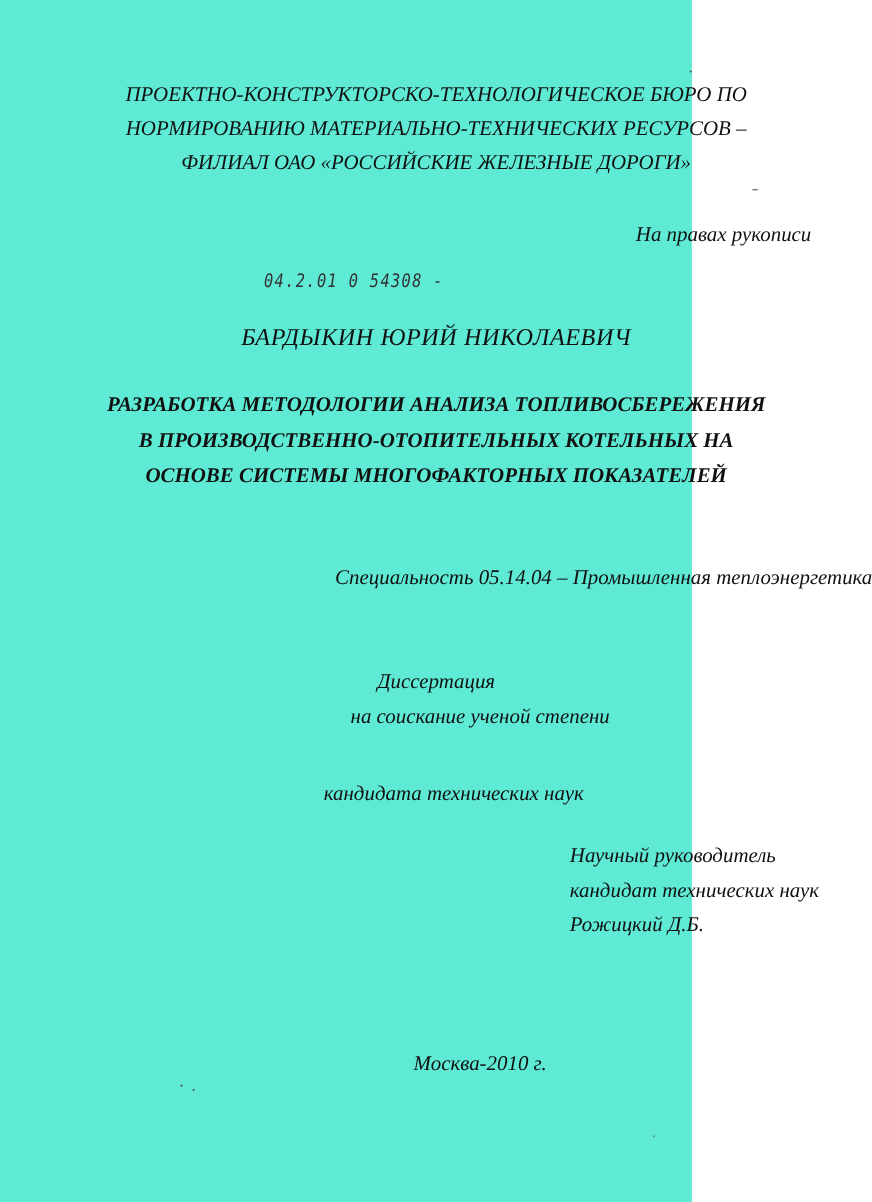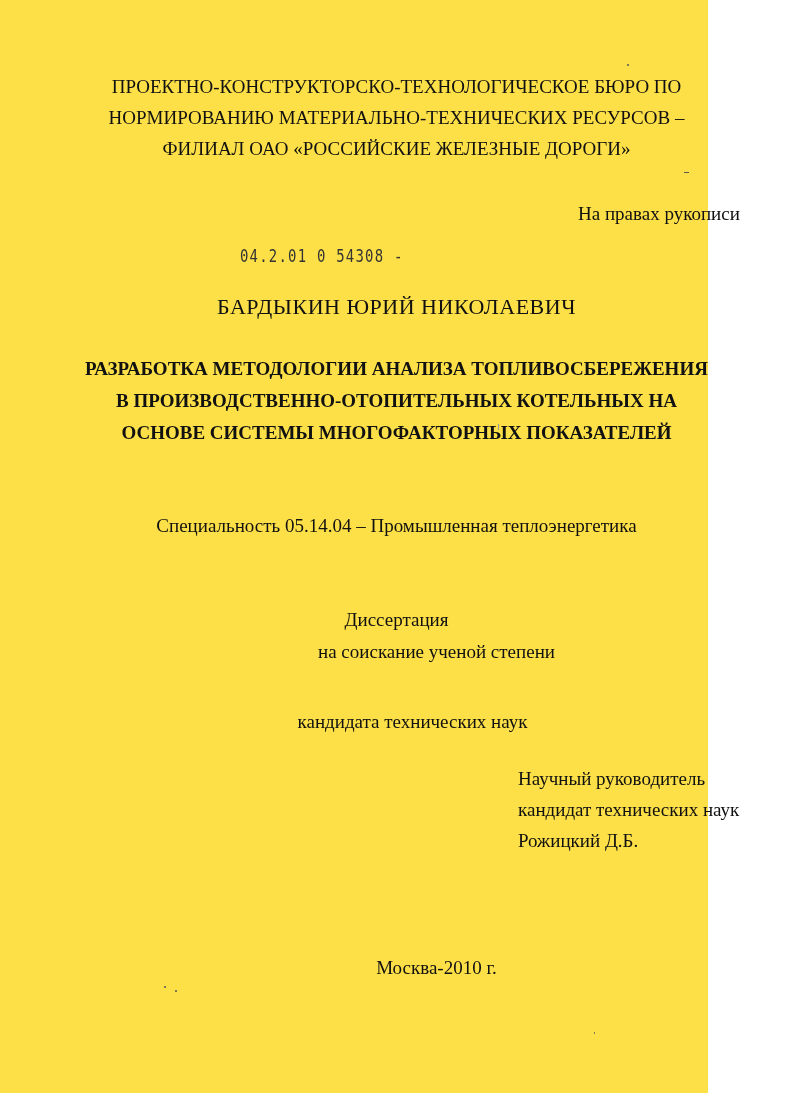--- a/index.html
+++ b/index.html
@@ -11,23 +11,24 @@
       width: 793px;
       height: 1093px;
       position: relative;
       overflow: hidden;
       font-family: "Liberation Serif", "DejaVu Serif", serif;
       color: #111111;
     }
     .page {
       position: absolute;
       left: 0; top: 0;
-      width: 708px;
+      width: 629px;
       height: 1093px;
-      background: #fde047;
+      background: #5eead4;
+      font-style: italic;
     }
     .line {
       position: absolute;
       white-space: nowrap;
       font-size: 19px;
       line-height: 22px;
     }
     .center {
       left: 0;
       width: 793px;
@@ -67,21 +68,21 @@
   <div class="line center org-line" style="top:138px;">ФИЛИАЛ ОАО «РОССИЙСКИЕ ЖЕЛЕЗНЫЕ ДОРОГИ»</div>
 
   <div class="stamp">04.2.01 0 54308 -</div>
 
   <div class="line center" style="top:296px; font-size:22px; letter-spacing:0.5px;">БАРДЫКИН  ЮРИЙ  НИКОЛАЕВИЧ</div>
 
   <div class="line center title-line" style="top:358px;">РАЗРАБОТКА МЕТОДОЛОГИИ АНАЛИЗА ТОПЛИВОСБЕРЕЖЕНИЯ</div>
   <div class="line center title-line" style="top:390px;">В ПРОИЗВОДСТВЕННО-ОТОПИТЕЛЬНЫХ КОТЕЛЬНЫХ НА</div>
   <div class="line center title-line" style="top:422px;">ОСНОВЕ СИСТЕМЫ МНОГОФАКТОРНЫХ ПОКАЗАТЕЛЕЙ</div>
 
-  <div class="line center" style="top:515px;">Специальность 05.14.04 – Промышленная теплоэнергетика</div>
+  <div class="line center" style="top:515px;text-align:right;">Специальность 05.14.04 – Промышленная теплоэнергетика</div>
 
   <div class="line center" style="top:609px;">Диссертация</div>
   <div class="line center" style="top:641px;padding-left:40px;">на соискание ученой степени</div>
   <div class="line center" style="top:711px;padding-left:16px;">кандидата технических наук</div>
 
   <div class="line" style="top:768px; left:518px;">Научный руководитель</div>
   <div class="line" style="top:799px; left:518px;">кандидат технических наук</div>
   <div class="line" style="top:830px; left:518px;">Рожицкий Д.Б.</div>
 
   <div class="line center" style="top:957px;margin-left:40px;">Москва-2010 г.</div>

